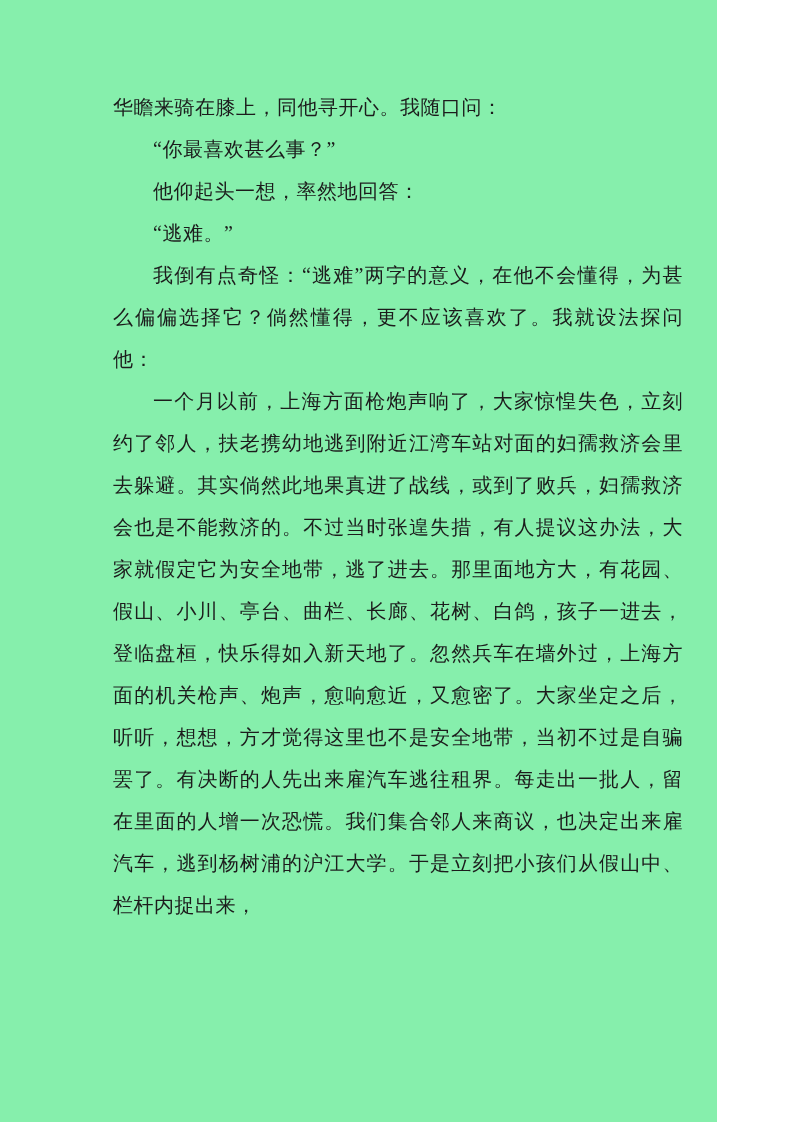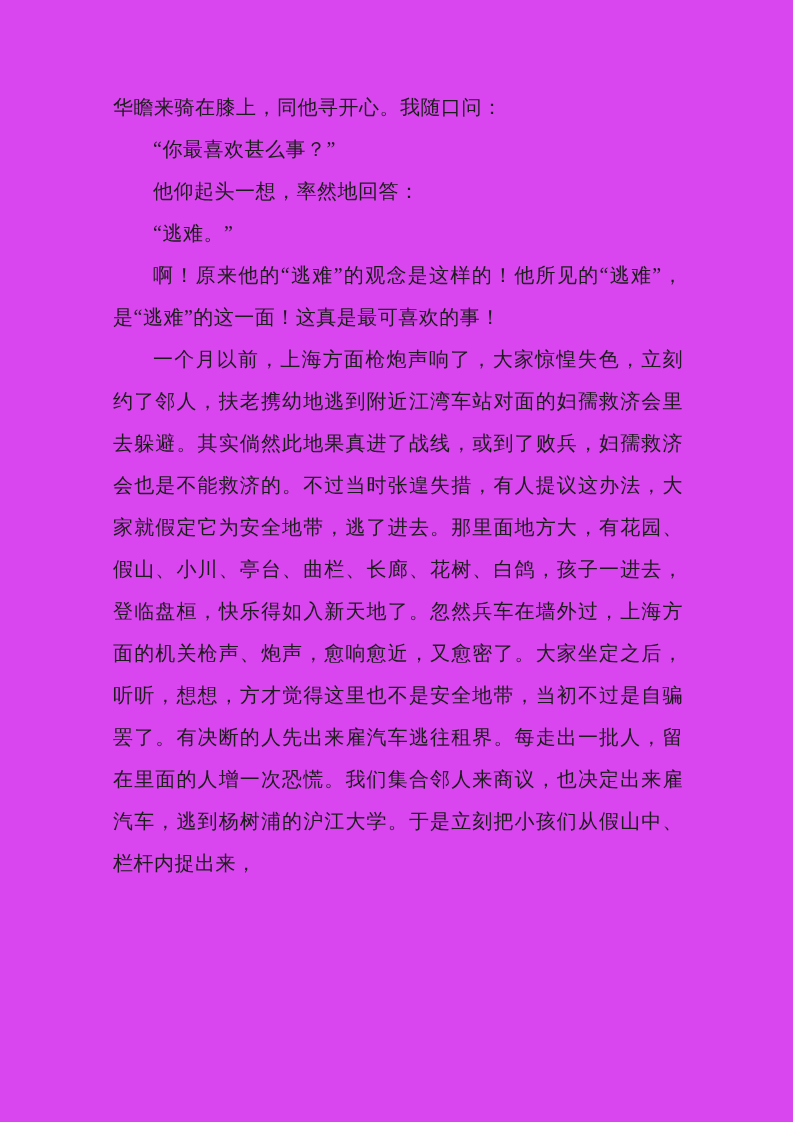--- a/index.html
+++ b/index.html
@@ -2,23 +2,23 @@
 <html><head>
 <meta charset="utf-8">
 <style>
   html, body {
     margin: 0;
     padding: 0;
     background: #ffffff;
   }
   .page {
     position: relative;
-    width: 793px;
+    width: 717px;
     height: 1122px;
-    background: #d946ef;
+    background: #86efac;
     overflow: hidden;
     font-family: "Liberation Serif", "DejaVu Serif", serif;
   }
   .content {
     position: absolute;
     left: 113px;
     top: 86px;
     width: 570px;
     color: #1c1c1c;
   }
@@ -37,16 +37,16 @@
 </style>
 </head>
 <body>
 
 <div class="page">
   <div class="content">
       <p class="">华瞻来骑在膝上，同他寻开心。我随口问：</p>
       <p class="indent">“你最喜欢甚么事？”</p>
       <p class="indent">他仰起头一想，率然地回答：</p>
       <p class="indent">“逃难。”</p>
-      <p class="indent">啊！原来他的“逃难”的观念是这样的！他所见的“逃难”，是“逃难”的这一面！这真是最可喜欢的事！</p>
+      <p class="indent">我倒有点奇怪：“逃难”两字的意义，在他不会懂得，为甚么偏偏选择它？倘然懂得，更不应该喜欢了。我就设法探问他：</p>
       <p class="indent">一个月以前，上海方面枪炮声响了，大家惊惶失色，立刻约了邻人，扶老携幼地逃到附近江湾车站对面的妇孺救济会里去躲避。其实倘然此地果真进了战线，或到了败兵，妇孺救济会也是不能救济的。不过当时张遑失措，有人提议这办法，大家就假定它为安全地带，逃了进去。那里面地方大，有花园、假山、小川、亭台、曲栏、长廊、花树、白鸽，孩子一进去，登临盘桓，快乐得如入新天地了。忽然兵车在墙外过，上海方面的机关枪声、炮声，愈响愈近，又愈密了。大家坐定之后，听听，想想，方才觉得这里也不是安全地带，当初不过是自骗罢了。有决断的人先出来雇汽车逃往租界。每走出一批人，留在里面的人增一次恐慌。我们集合邻人来商议，也决定出来雇汽车，逃到杨树浦的沪江大学。于是立刻把小孩们从假山中、栏杆内捉出来，</p>
     </div>
 </div>
 
 </body></html>

